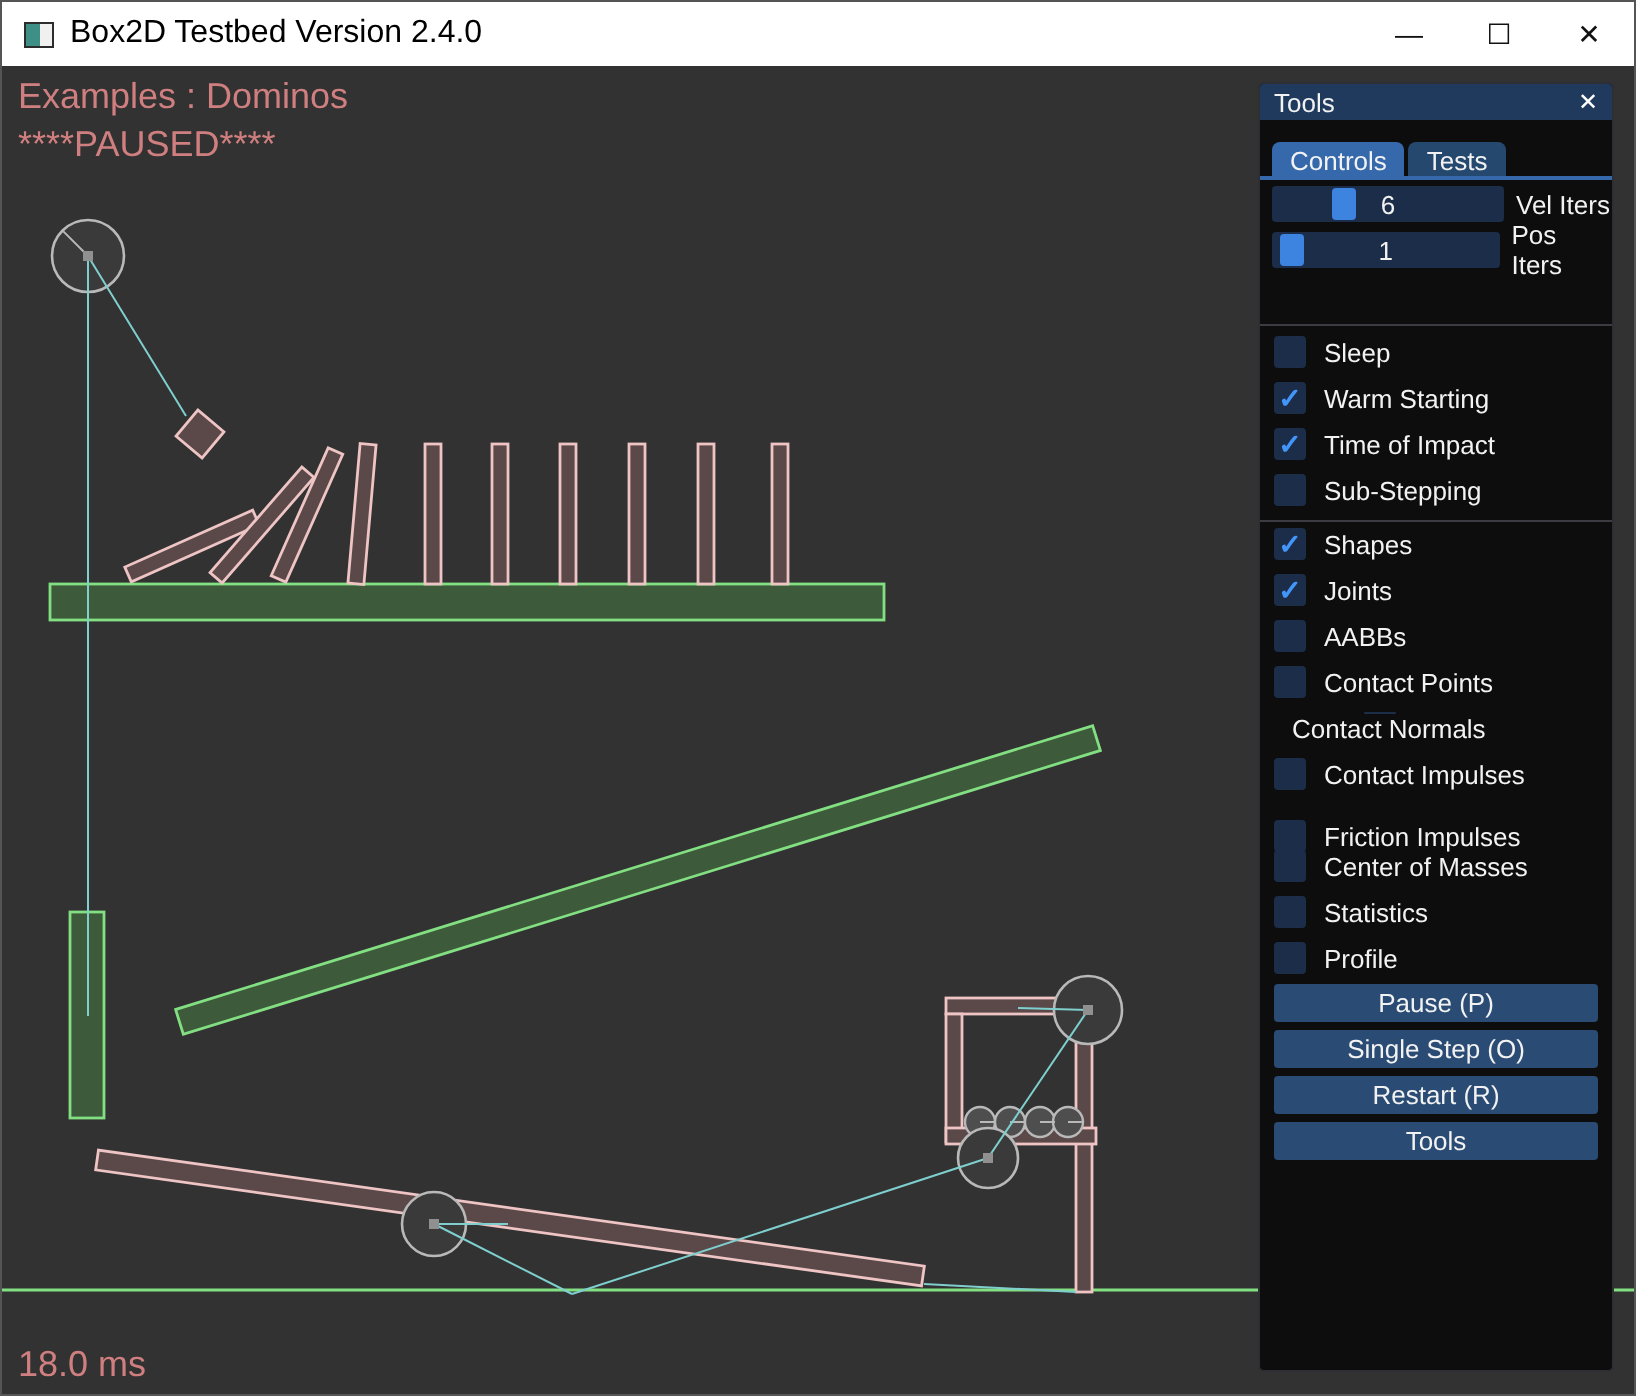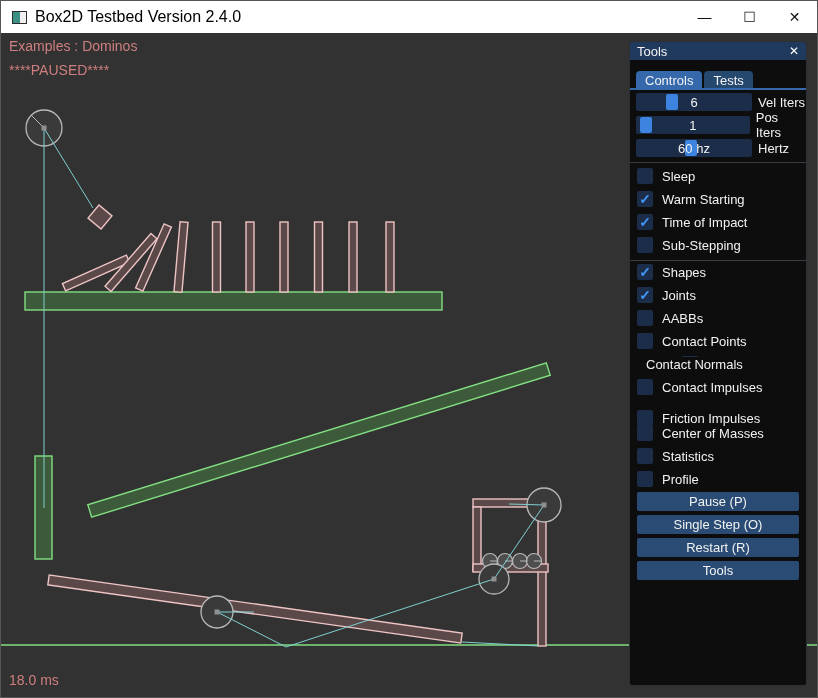--- a/index.html
+++ b/index.html
@@ -13,21 +13,21 @@
   *{margin:0;padding:0;box-sizing:border-box;}
   body{font-family:"Liberation Sans",sans-serif;background:#202020;}
   .window{position:relative;width:818px;height:698px;border:1px solid #555;background:var(--canvas-bg);overflow:hidden;}
   .titlebar{position:absolute;left:0;top:0;width:100%;height:32px;background:#ffffff;display:flex;align-items:center;}
   .app-icon{width:15px;height:13px;margin-left:11px;border:1px solid #2c2c2c;background:linear-gradient(90deg,#3e8f86 0 55%,#f0f0f0 55%);}
   .title-text{margin-left:8px;font-size:16px;color:#000;}
   .win-btns{position:absolute;right:0;top:0;height:32px;display:flex;}
   .win-btn{width:45px;height:32px;display:flex;align-items:center;justify-content:center;font-size:14px;color:#111;cursor:default;}
   .canvas{position:absolute;left:0;top:32px;width:818px;height:666px;background:var(--canvas-bg);}
   .canvas svg{position:absolute;left:0;top:0;}
-  .scene-label{position:absolute;font-size:14px;color:var(--scene-text);}
+  .scene-label{position:absolute;font-size:18px;color:var(--scene-text);}
   .lbl-example{left:8px;top:5px;}
   .lbl-paused{left:8px;top:29px;}
   .lbl-ms{left:8px;top:639px;}
   
   .s-pink{fill:var(--shape-pink-fill);stroke:var(--shape-pink);stroke-width:1.4;}
   .s-green{fill:var(--shape-green-fill);stroke:var(--shape-green);stroke-width:1.4;}
   .s-gray{fill:var(--shape-gray-fill);stroke:var(--shape-gray);stroke-width:1.3;}
   .s-ball{fill:#4e4e4e;stroke:var(--shape-gray);stroke-width:1.2;}
   .j-line{stroke:var(--joint);stroke-width:1;fill:none;}
   .g-line{stroke:var(--shape-gray);stroke-width:1;fill:none;}
@@ -161,27 +161,20 @@
         </div>
         <span class="slider-label">Vel Iters</span>
       </div>
       <div class="slider-row" style="top:74px">
         <div class="slider-track">
           <div class="slider-grab" id="grab1" style="left: 4px;"></div>
           <div class="slider-val">1</div>
         </div>
         <span class="slider-label">Pos Iters</span>
       </div>
-      <div class="slider-row" style="top:97px">
-        <div class="slider-track">
-          <div class="slider-grab" id="grab2" style="left: 49px;"></div>
-          <div class="slider-val">60 hz</div>
-        </div>
-        <span class="slider-label">Hertz</span>
-      </div>
 
       <div class="sep" style="top:120px"></div>
       <div id="sim-toggles">
           <div class="toggle-row" style="top: 126px;">
     <span class="cbox">
               <span class="mark"></span>
             </span>
     <span class="clabel">Sleep</span>
   </div>
           <div class="toggle-row" style="top: 149px;">

